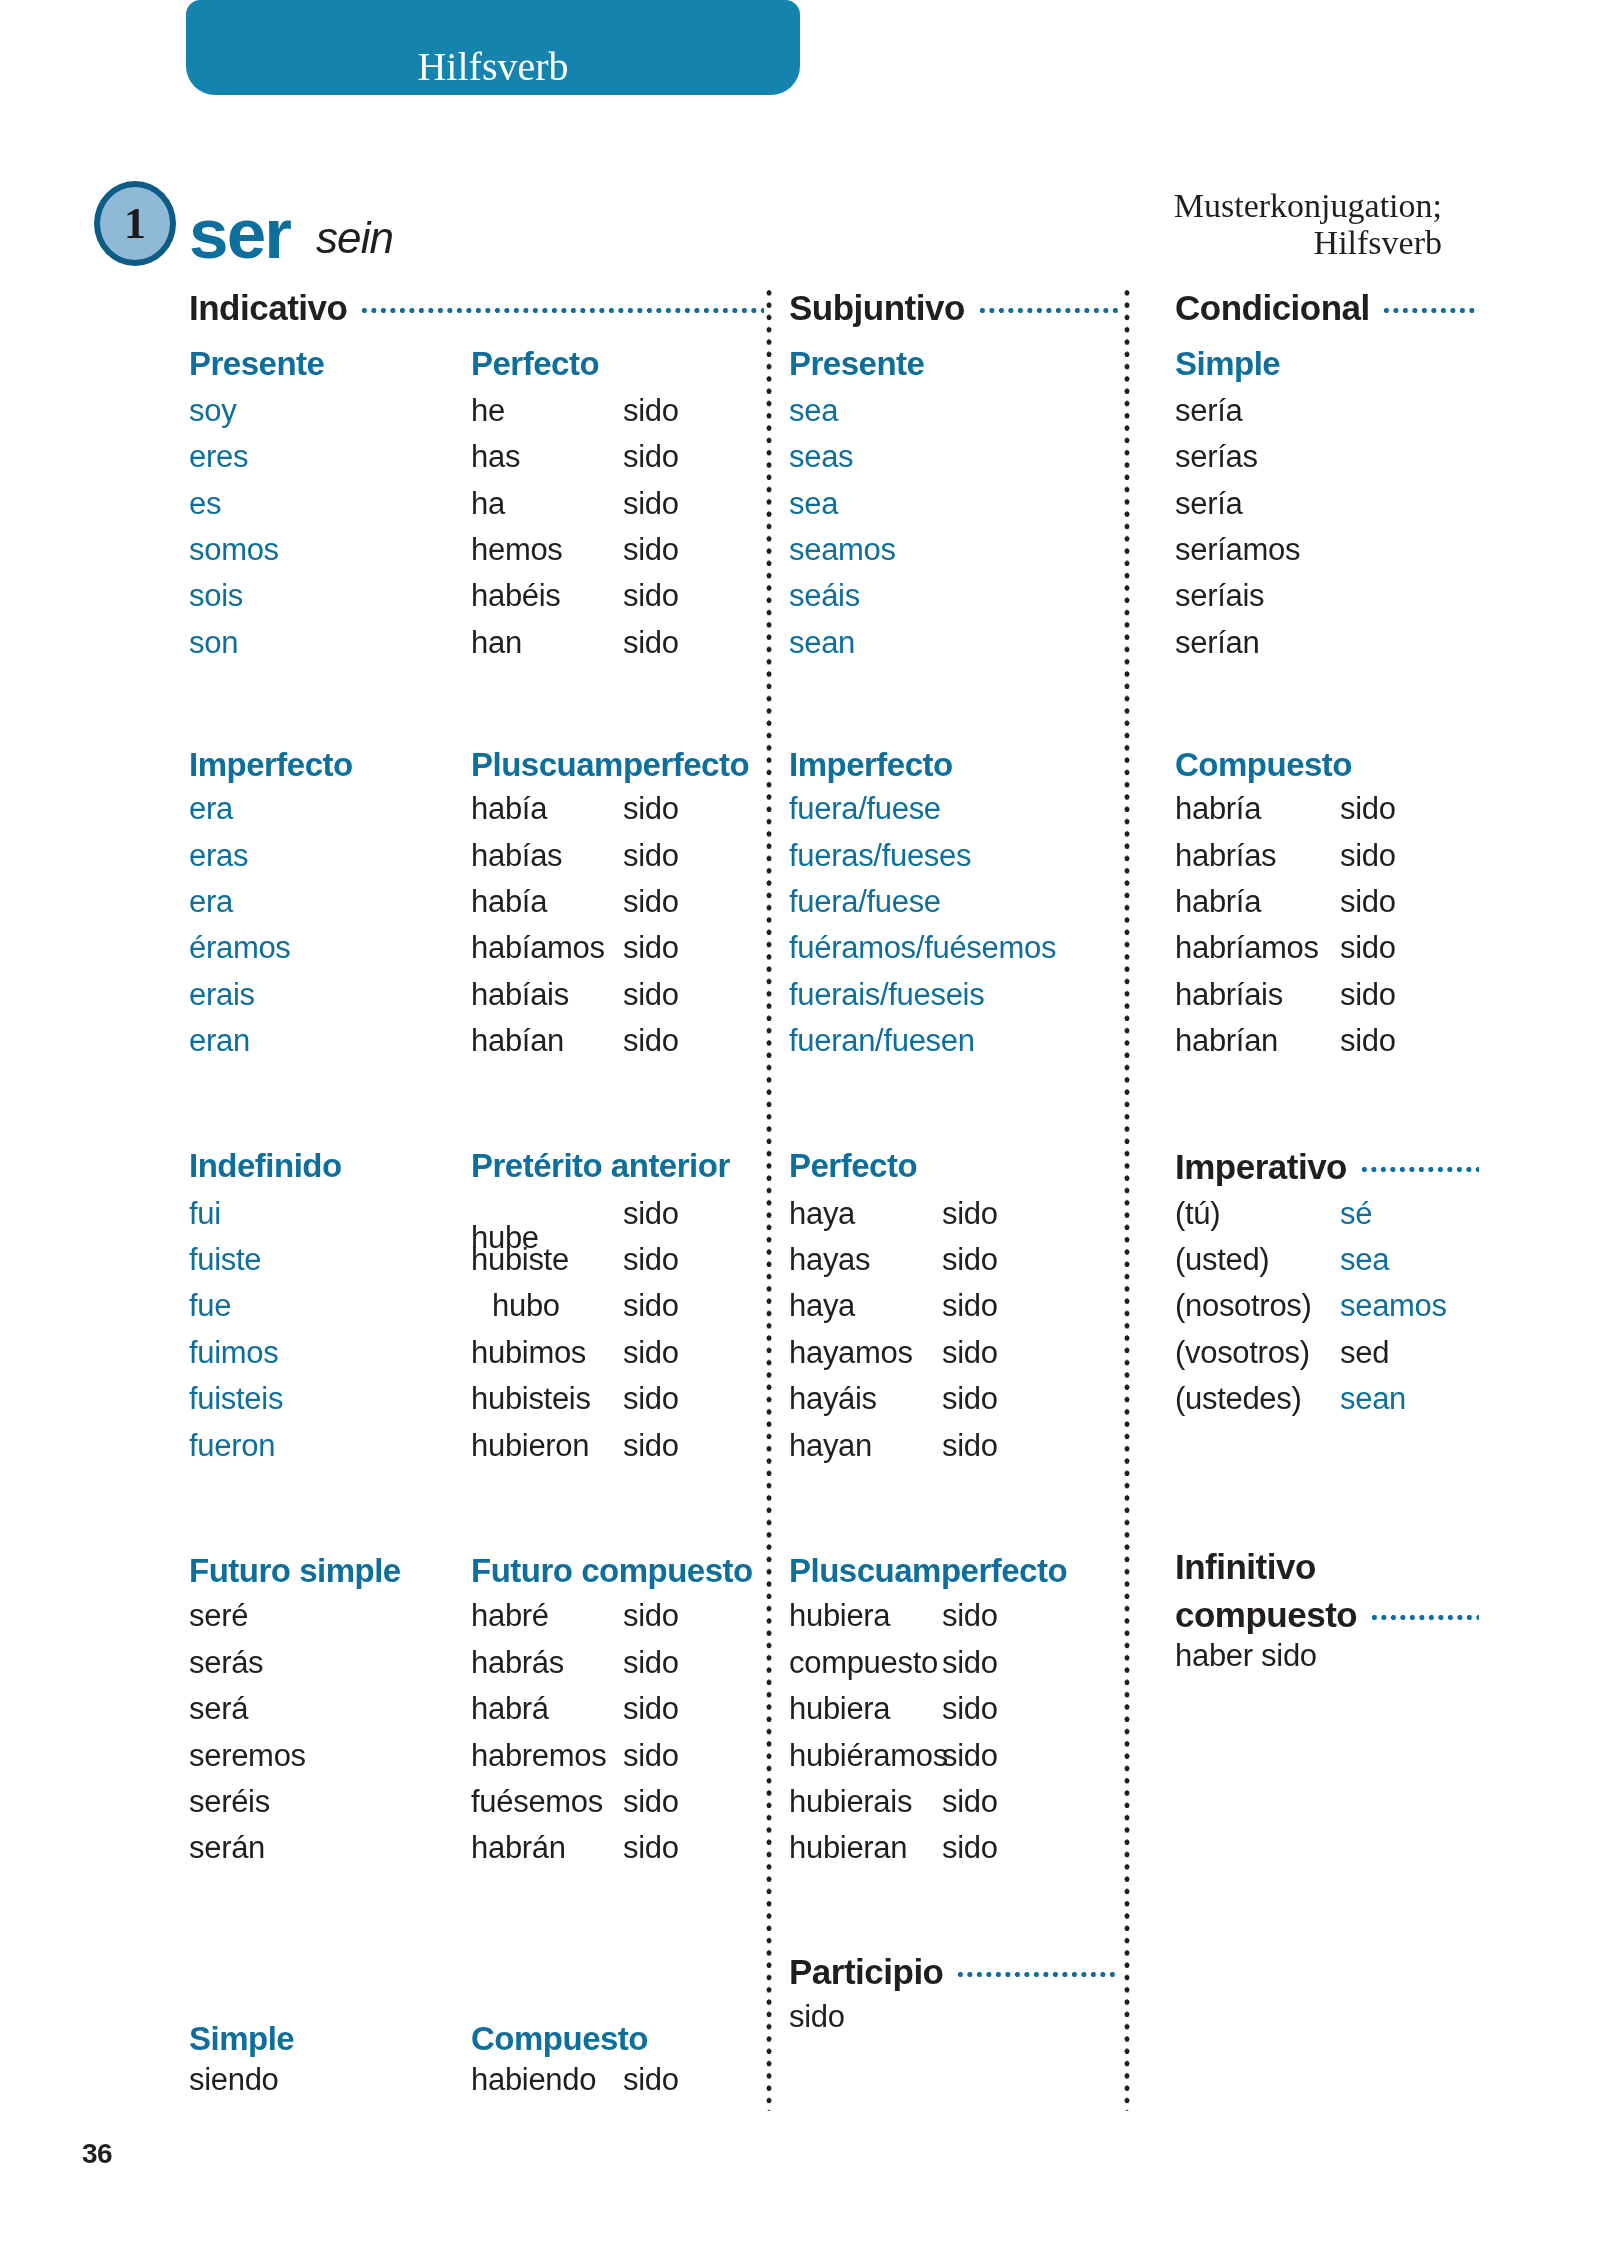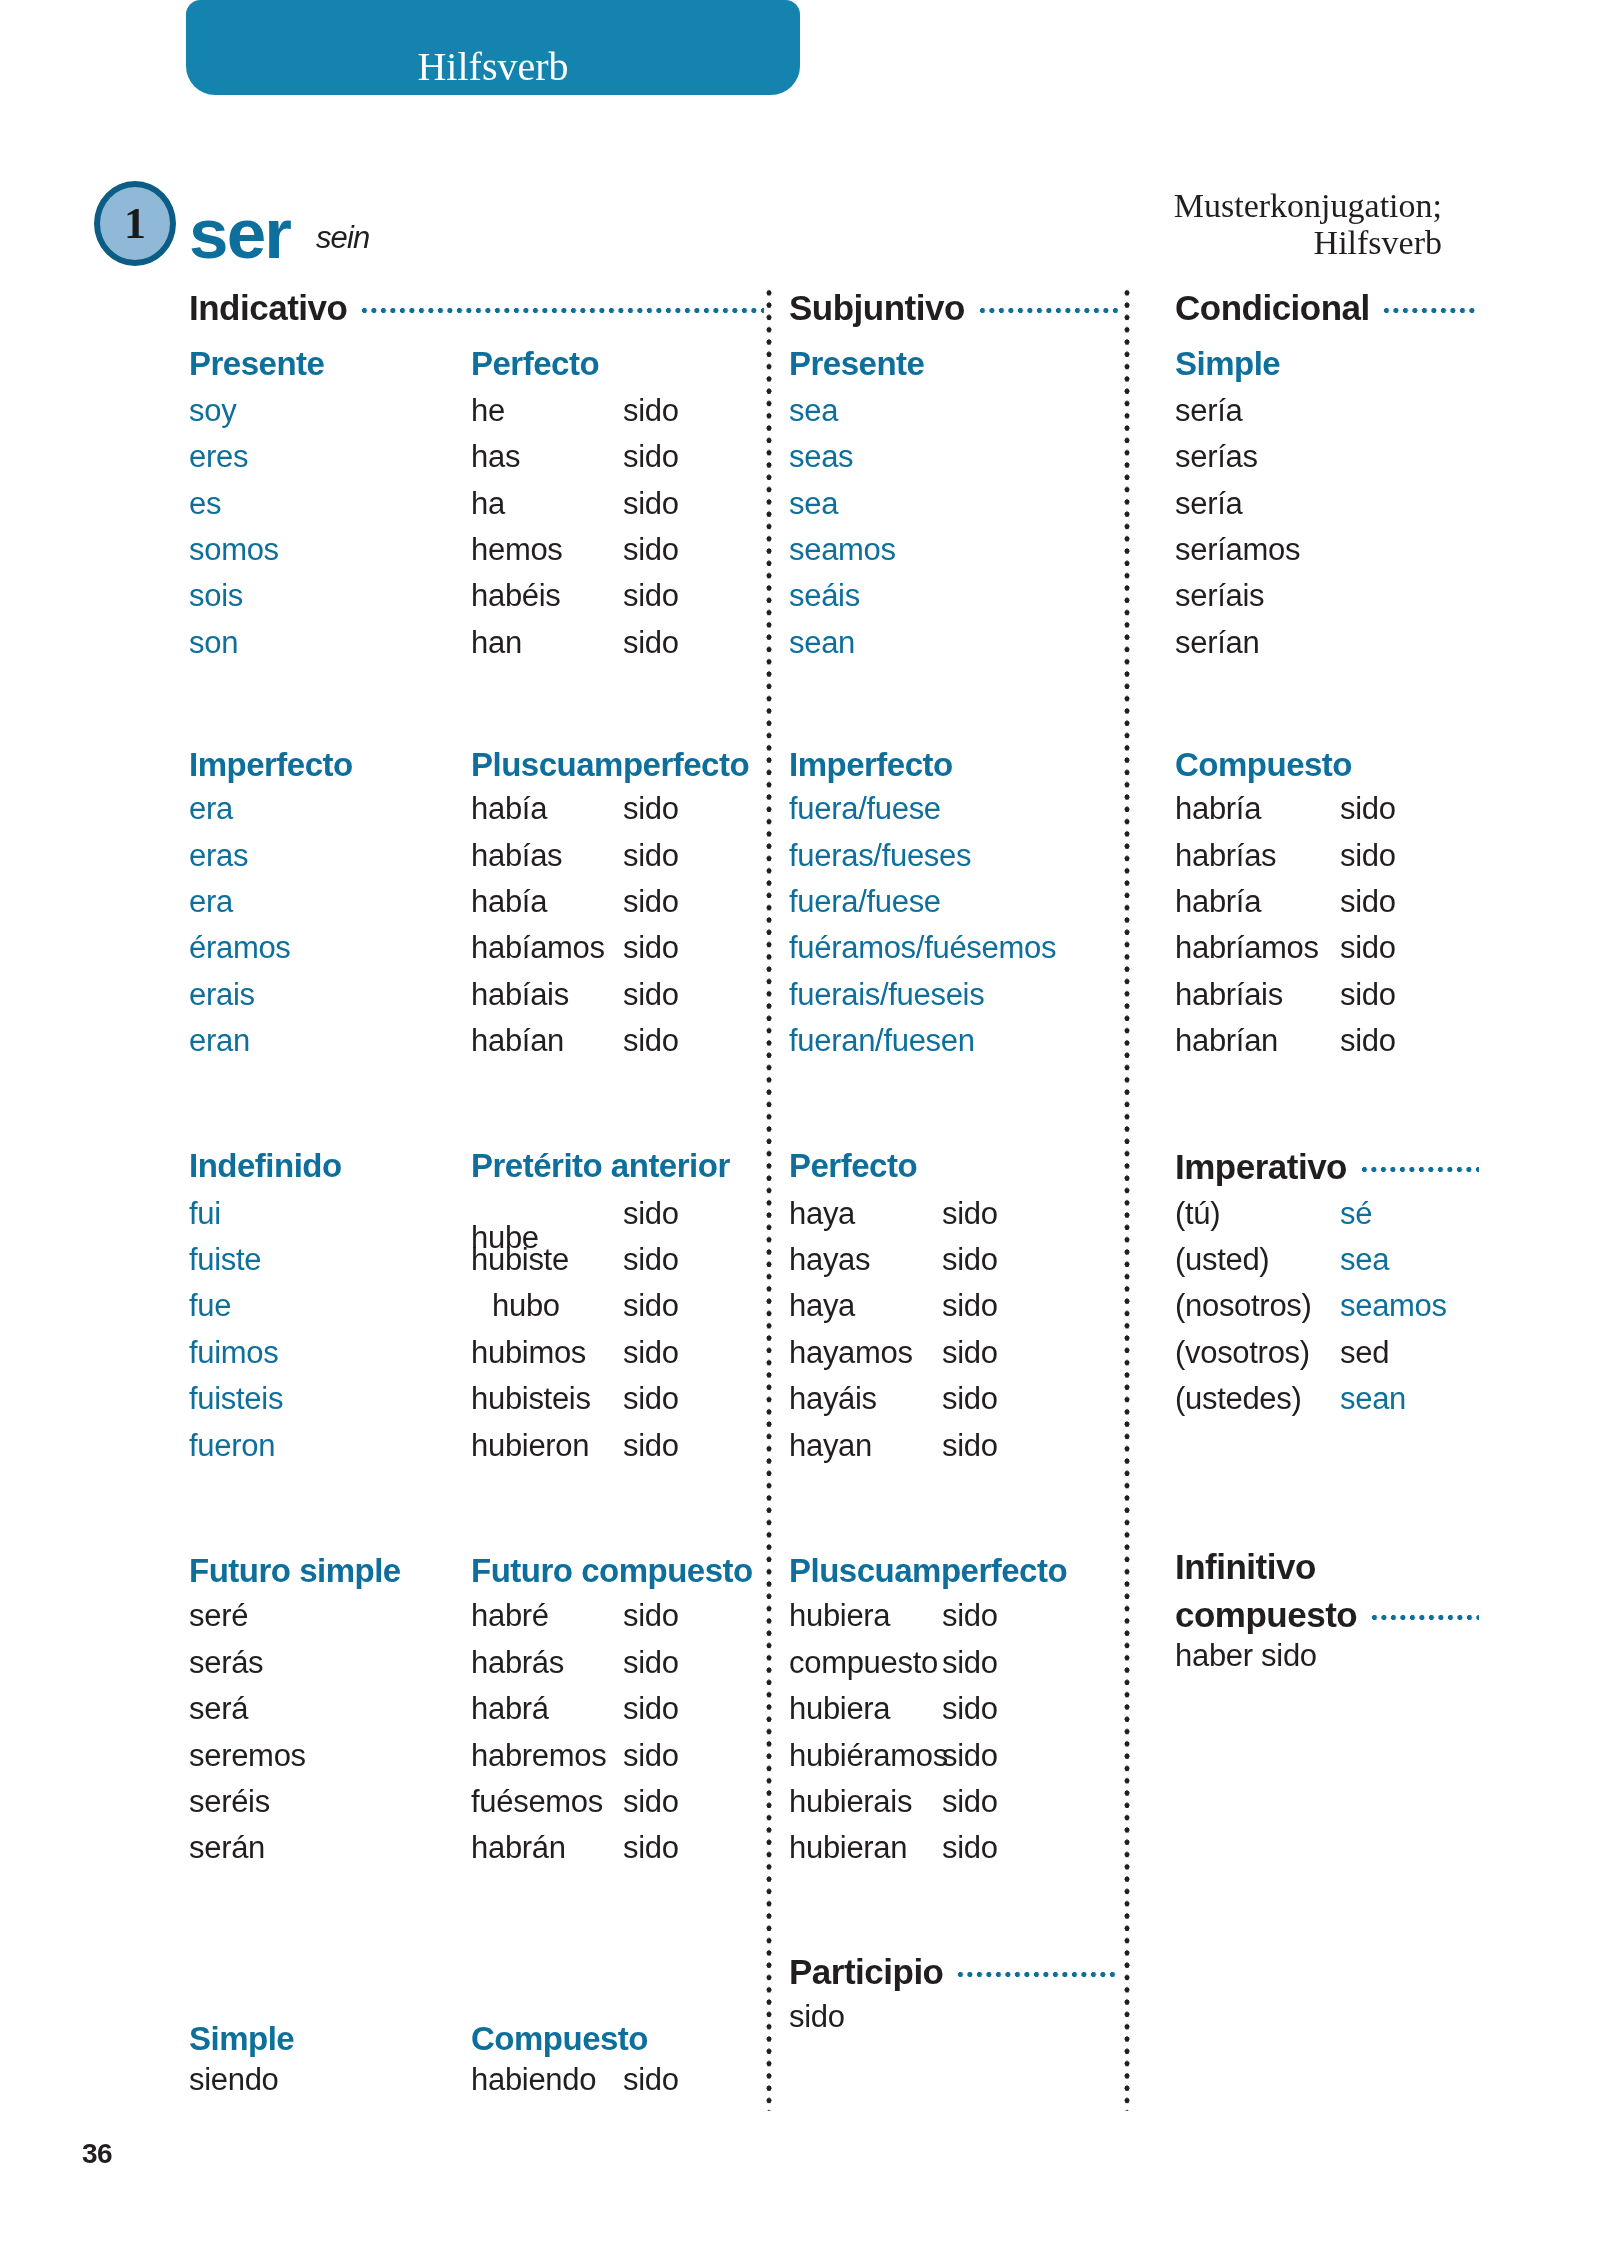--- a/index.html
+++ b/index.html
@@ -43,21 +43,21 @@
     font-family:"Liberation Serif",serif;
     font-weight:bold;font-size:44px;color:#1a1a1a;
   }
   .verb{
     position:absolute;left:189px;top:198px;
     color:var(--accent);font-weight:bold;font-size:71px;line-height:71px;
     letter-spacing:-1.8px;
   }
   .verb-translation{
     position:absolute;left:316px;top:216px;
-    font-style:italic;font-size:31px;line-height:44px;color:var(--ink);
+    font-style:italic;font-size:44px;line-height:44px;color:var(--ink);
     letter-spacing:-0.9px;
   }
   .annotation{
     position:absolute;right:175px;top:187px;
     font-family:"Liberation Serif",serif;
     font-size:34px;line-height:37px;color:var(--ink);
     text-align:right;
   }
   
   #table-root{position:absolute;left:0;top:0;width:100%;height:100%;}

